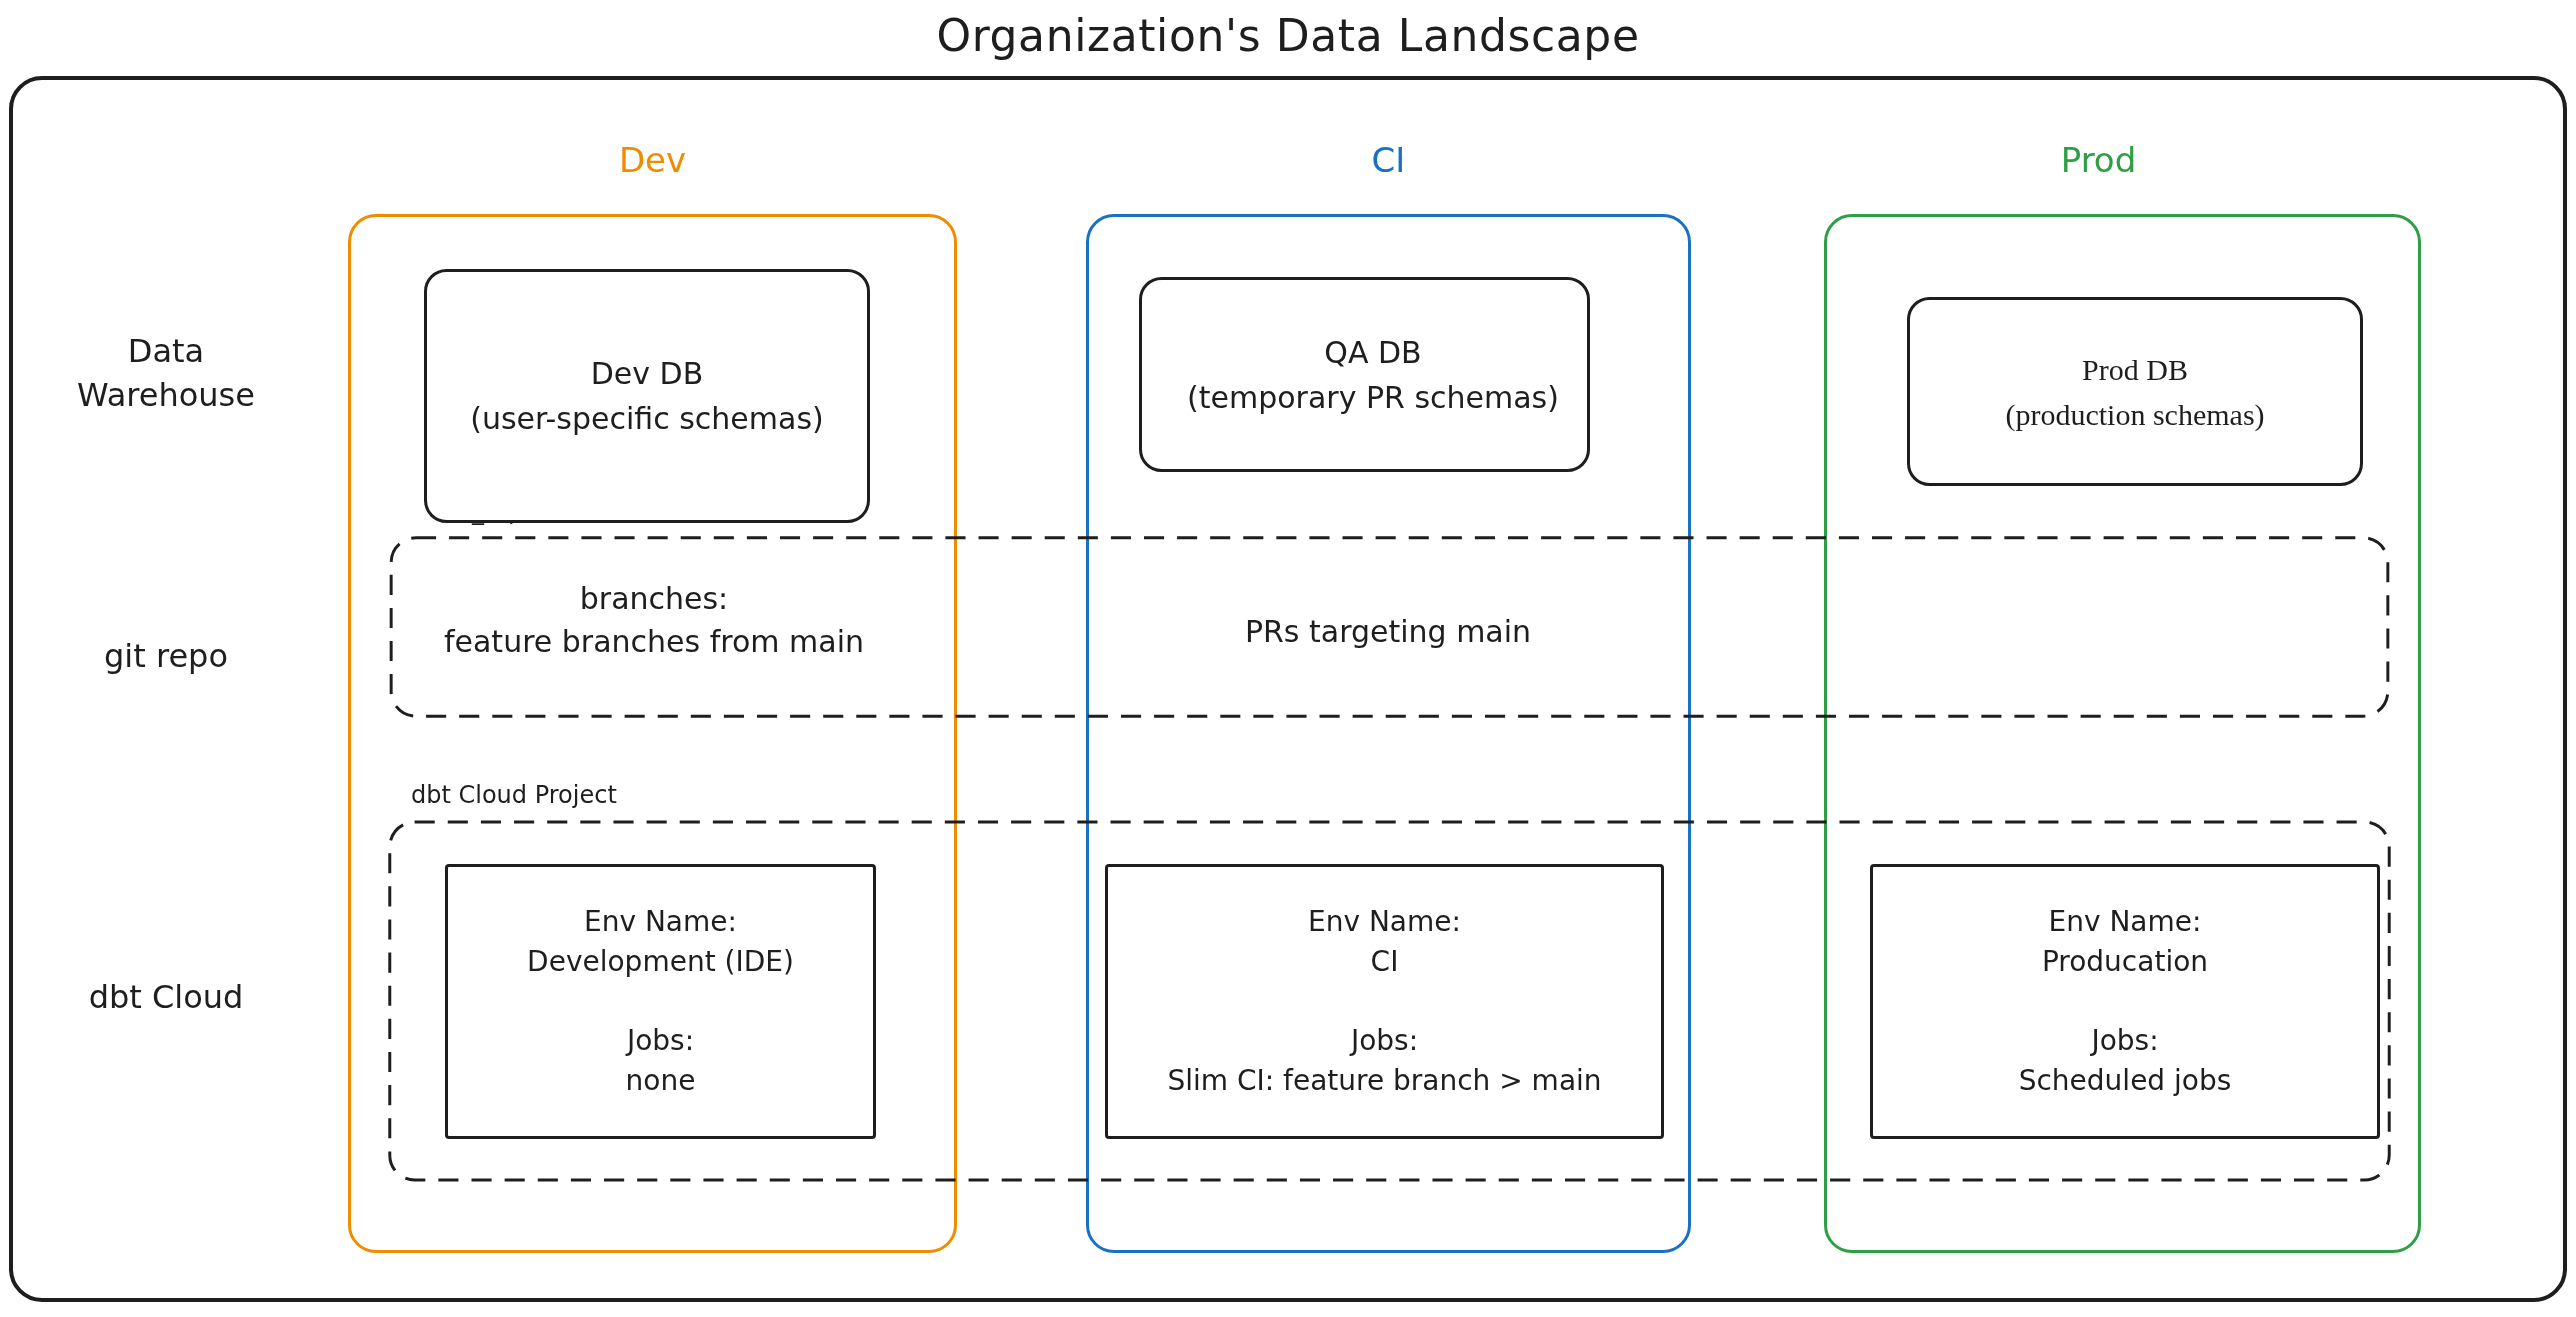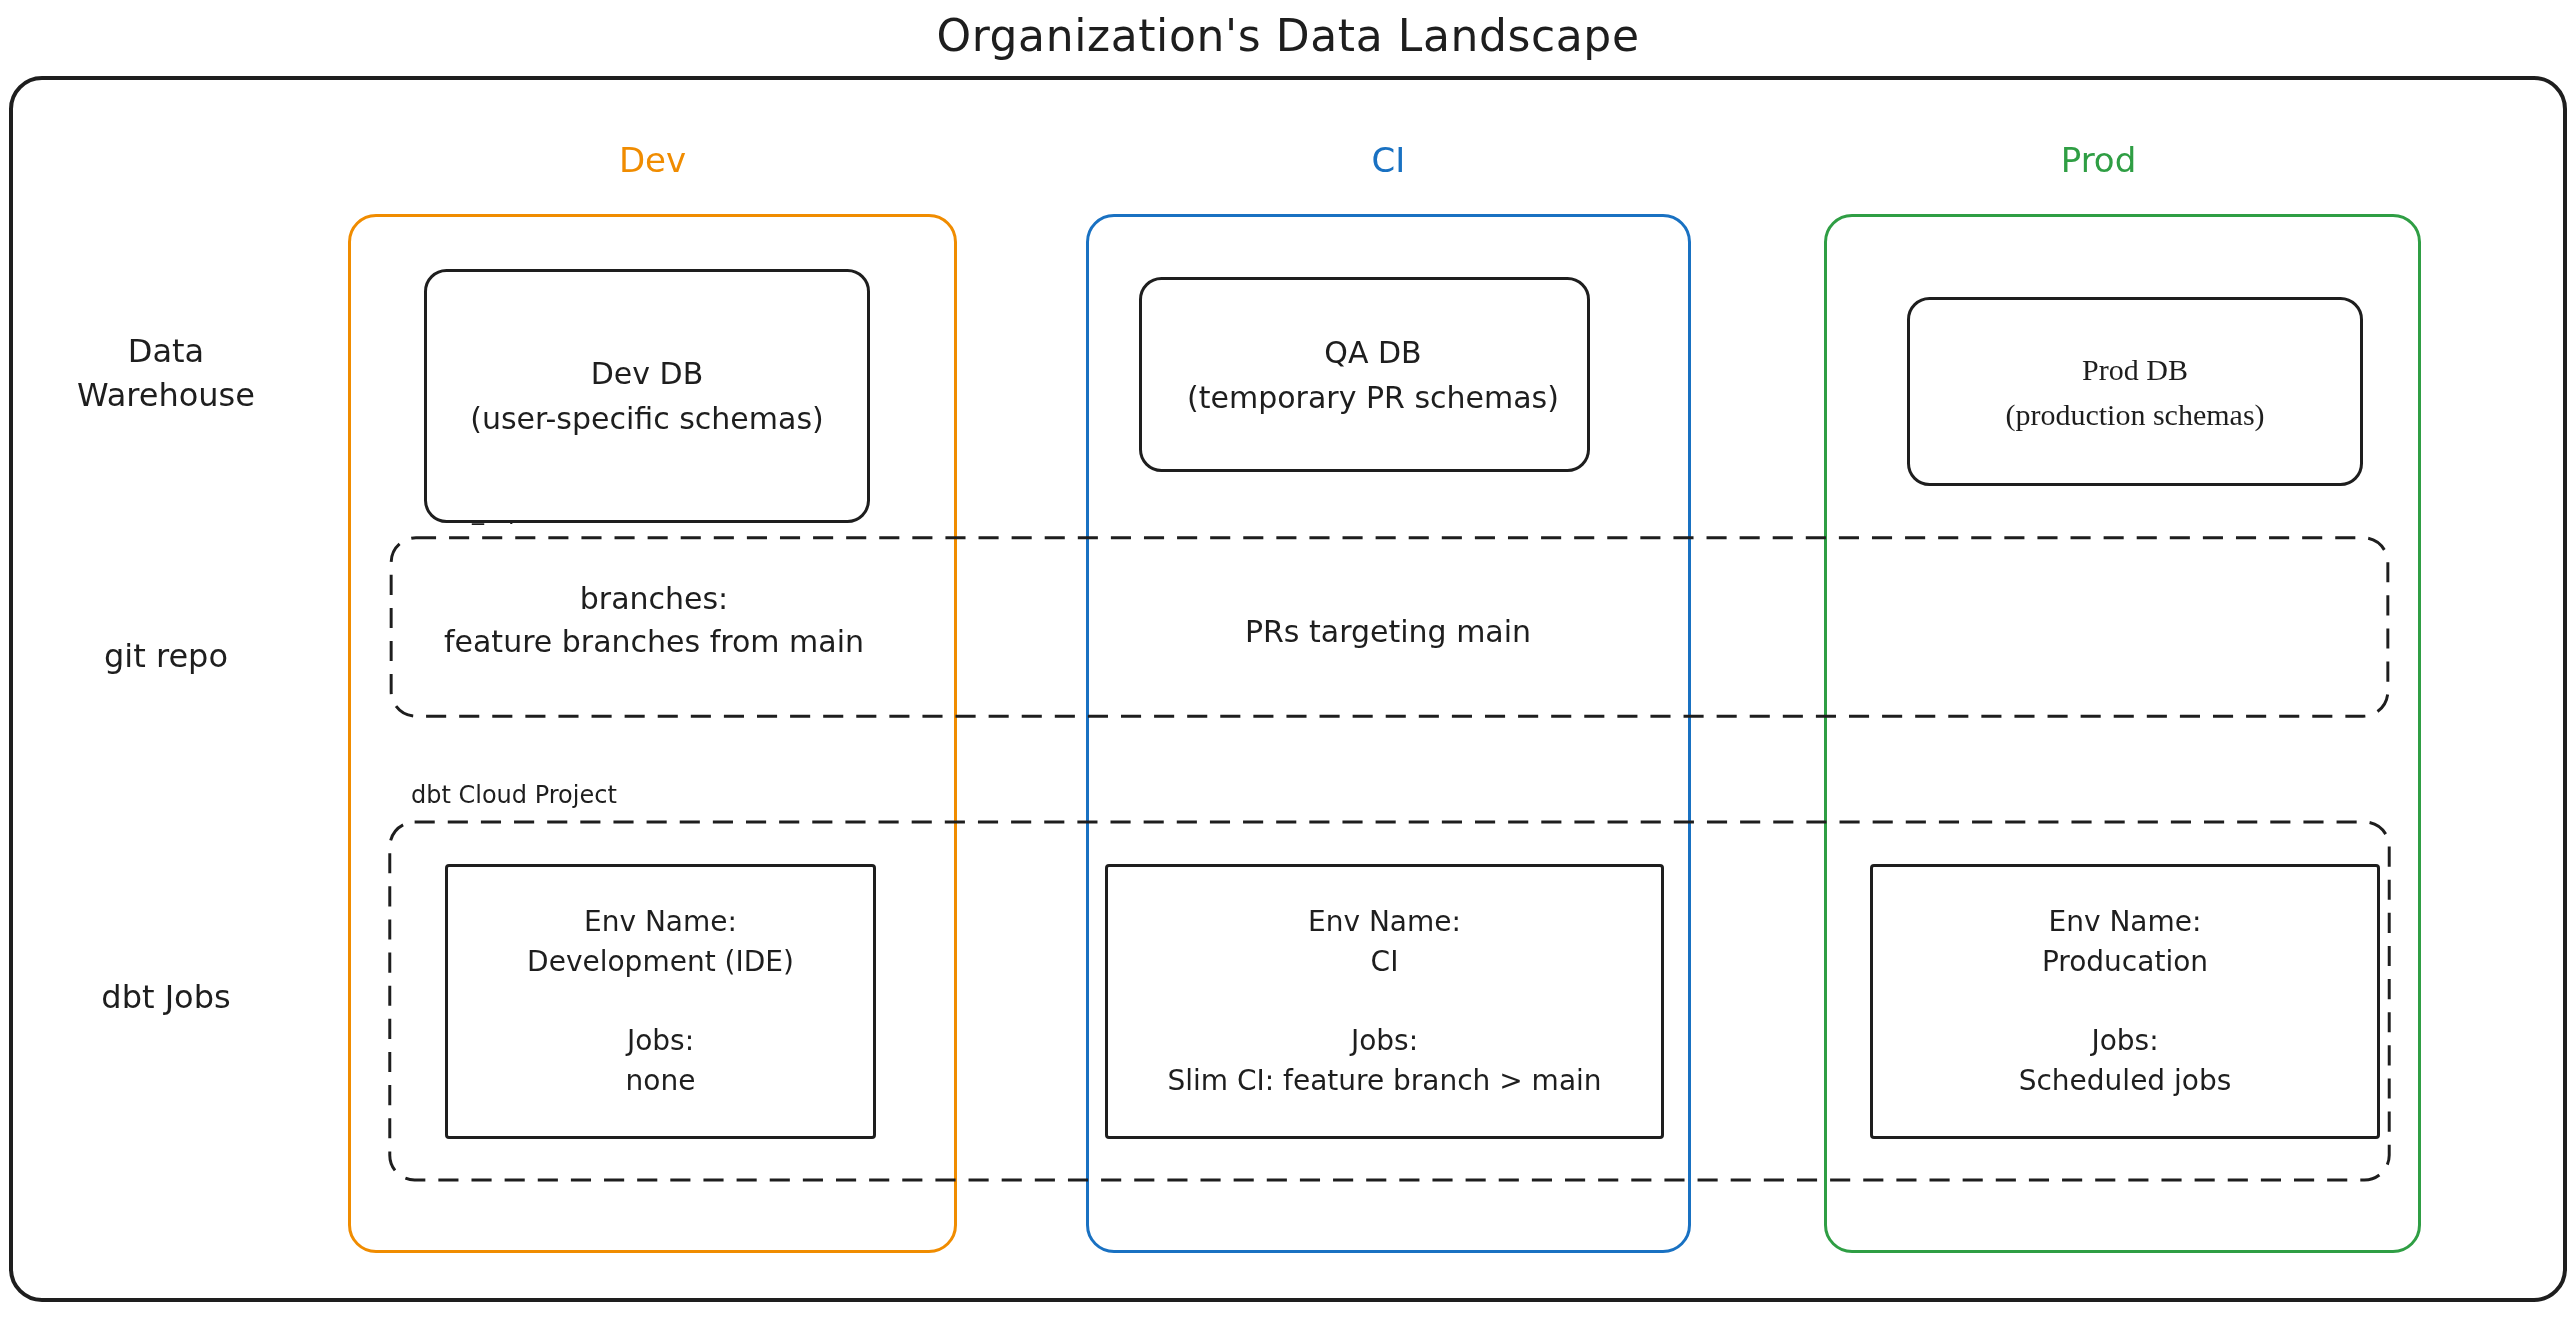--- a/index.html
+++ b/index.html
@@ -76,21 +76,21 @@
   <svg class="abs dashsvg dash-dbt" width="2003" height="362" viewBox="0 0 3385 611">
     <rect x="3" y="3" width="3379" height="605" rx="42" fill="none" stroke="#1e1e1e" stroke-width="5" stroke-dasharray="34 22"></rect>
   </svg>
 
   <div class="abs dashedlbl lbl-dbtrepo">dbt_repo</div>
   <div class="abs dashedlbl lbl-dbtproject">dbt Cloud Project</div>
 
   <div class="abs rowlabel lbl-warehouse">Data
 Warehouse</div>
   <div class="abs rowlabel lbl-git">git repo</div>
-  <div class="abs rowlabel lbl-dbt">dbt Jobs</div>
+  <div class="abs rowlabel lbl-dbt">dbt Cloud</div>
 
   <div class="abs dbbox db-dev">Dev DB
 (user-specific schemas)</div>
   <div class="abs dbbox db-ci">QA DB
 (temporary PR schemas)</div>
   <div class="abs dbbox db-prod">Prod DB
 (production schemas)</div>
 
   <div class="abs gitcell git-dev">branches:
 feature branches from main</div>

